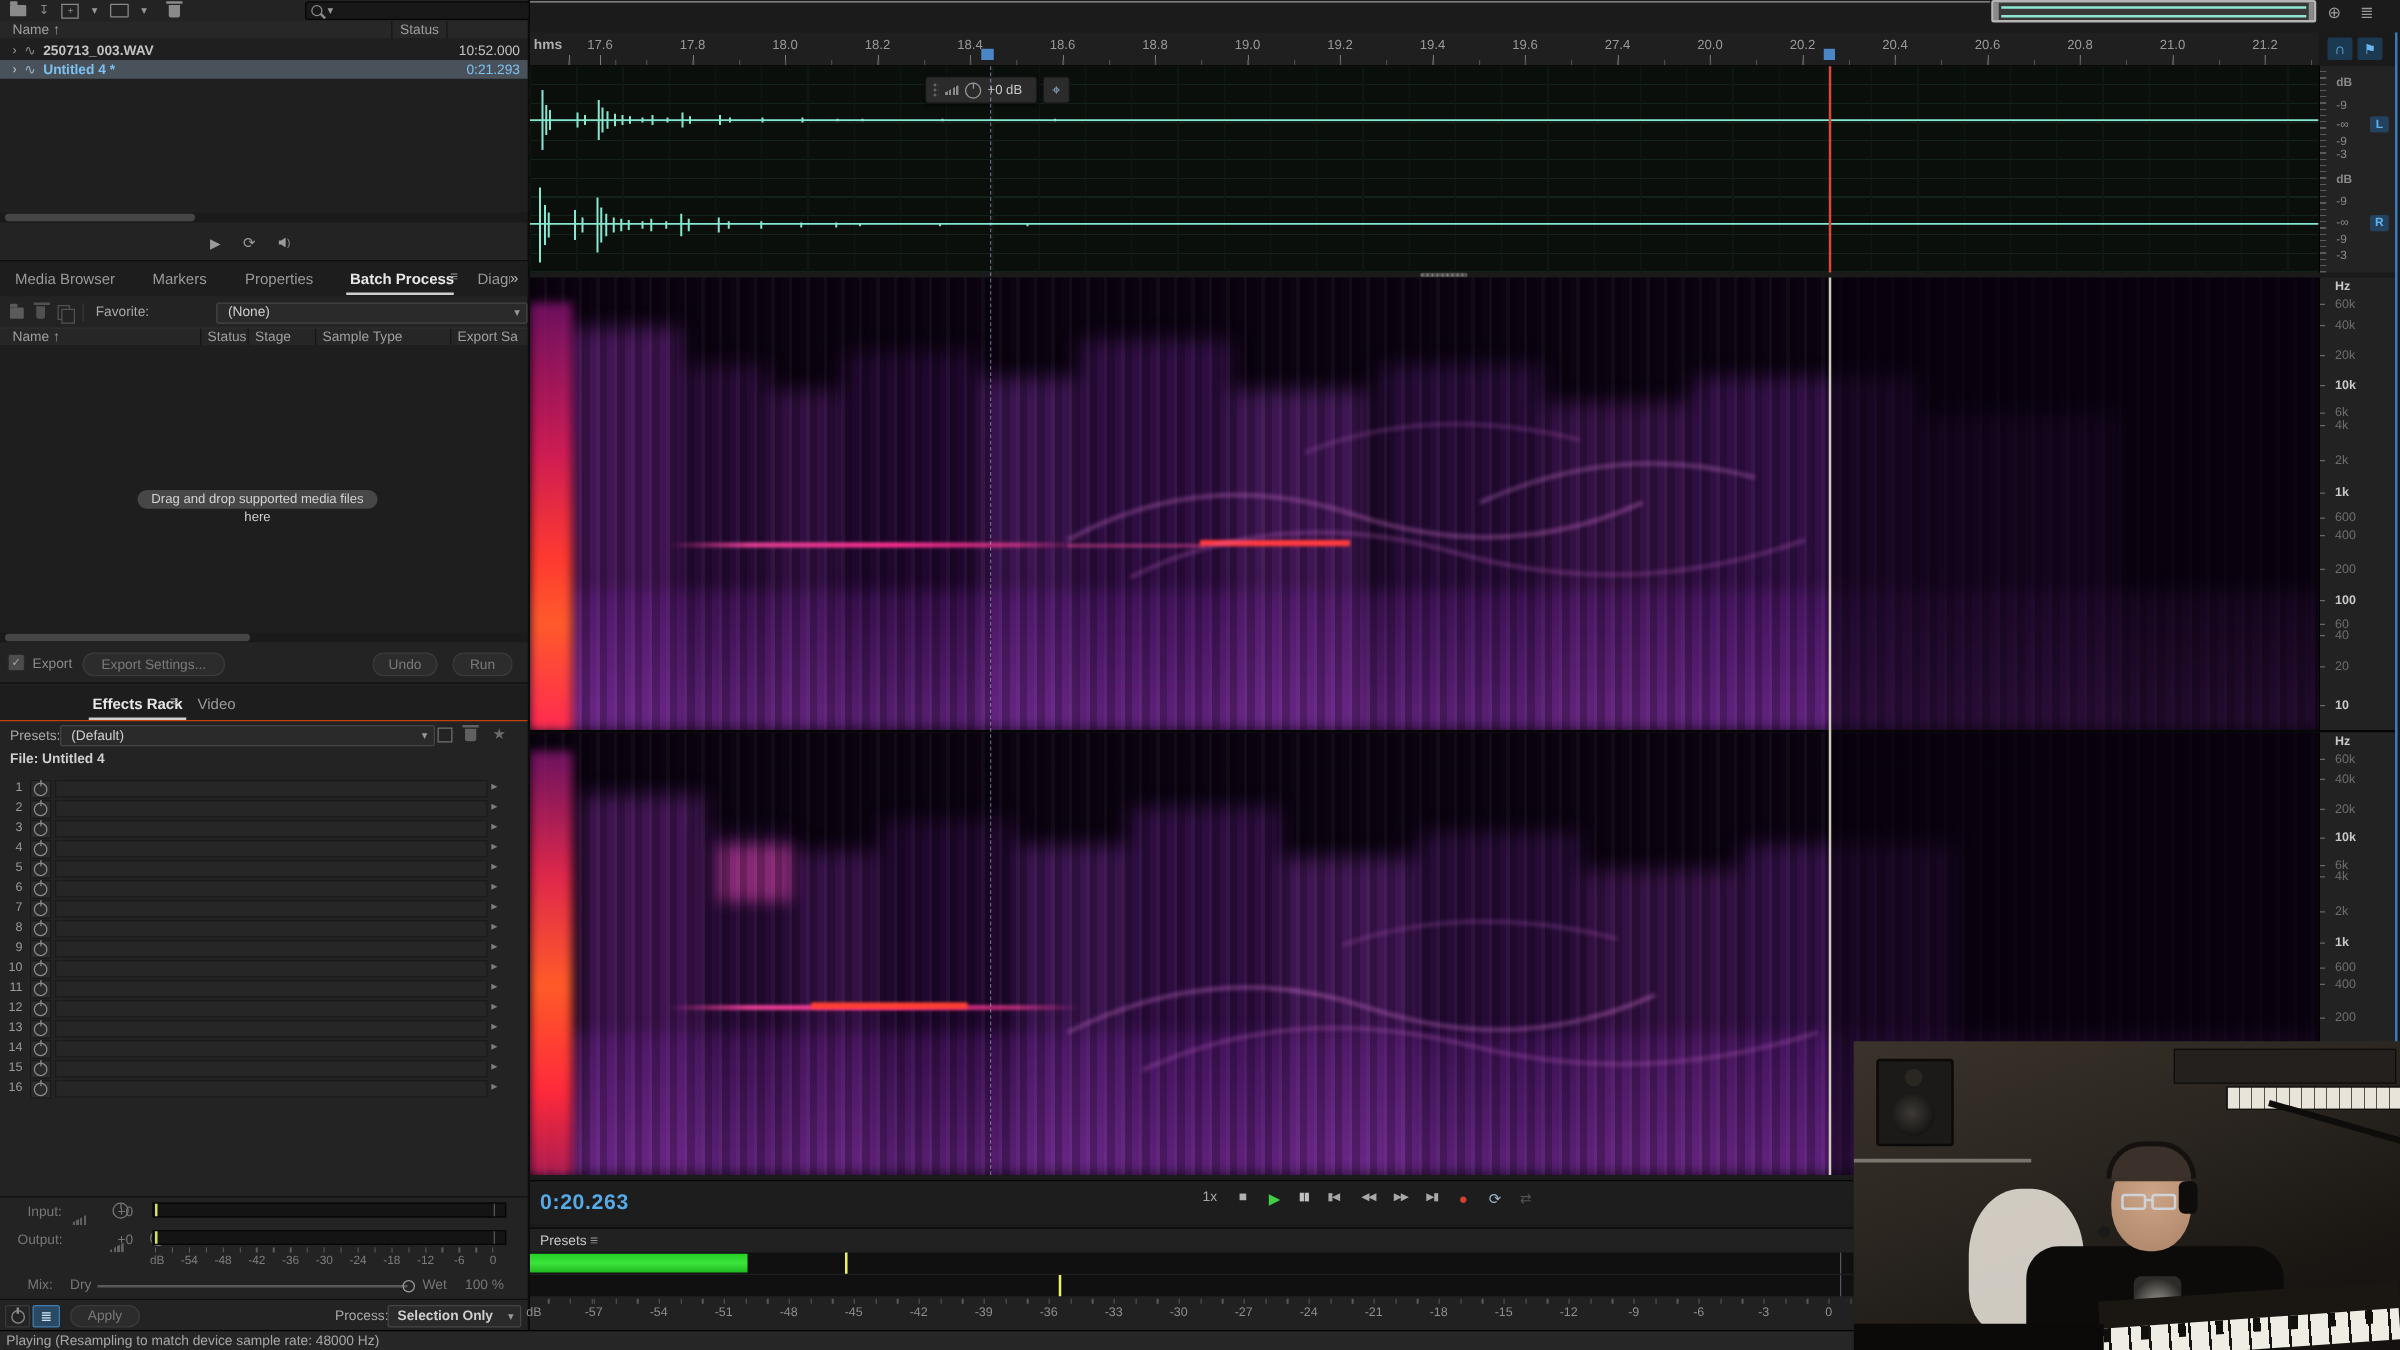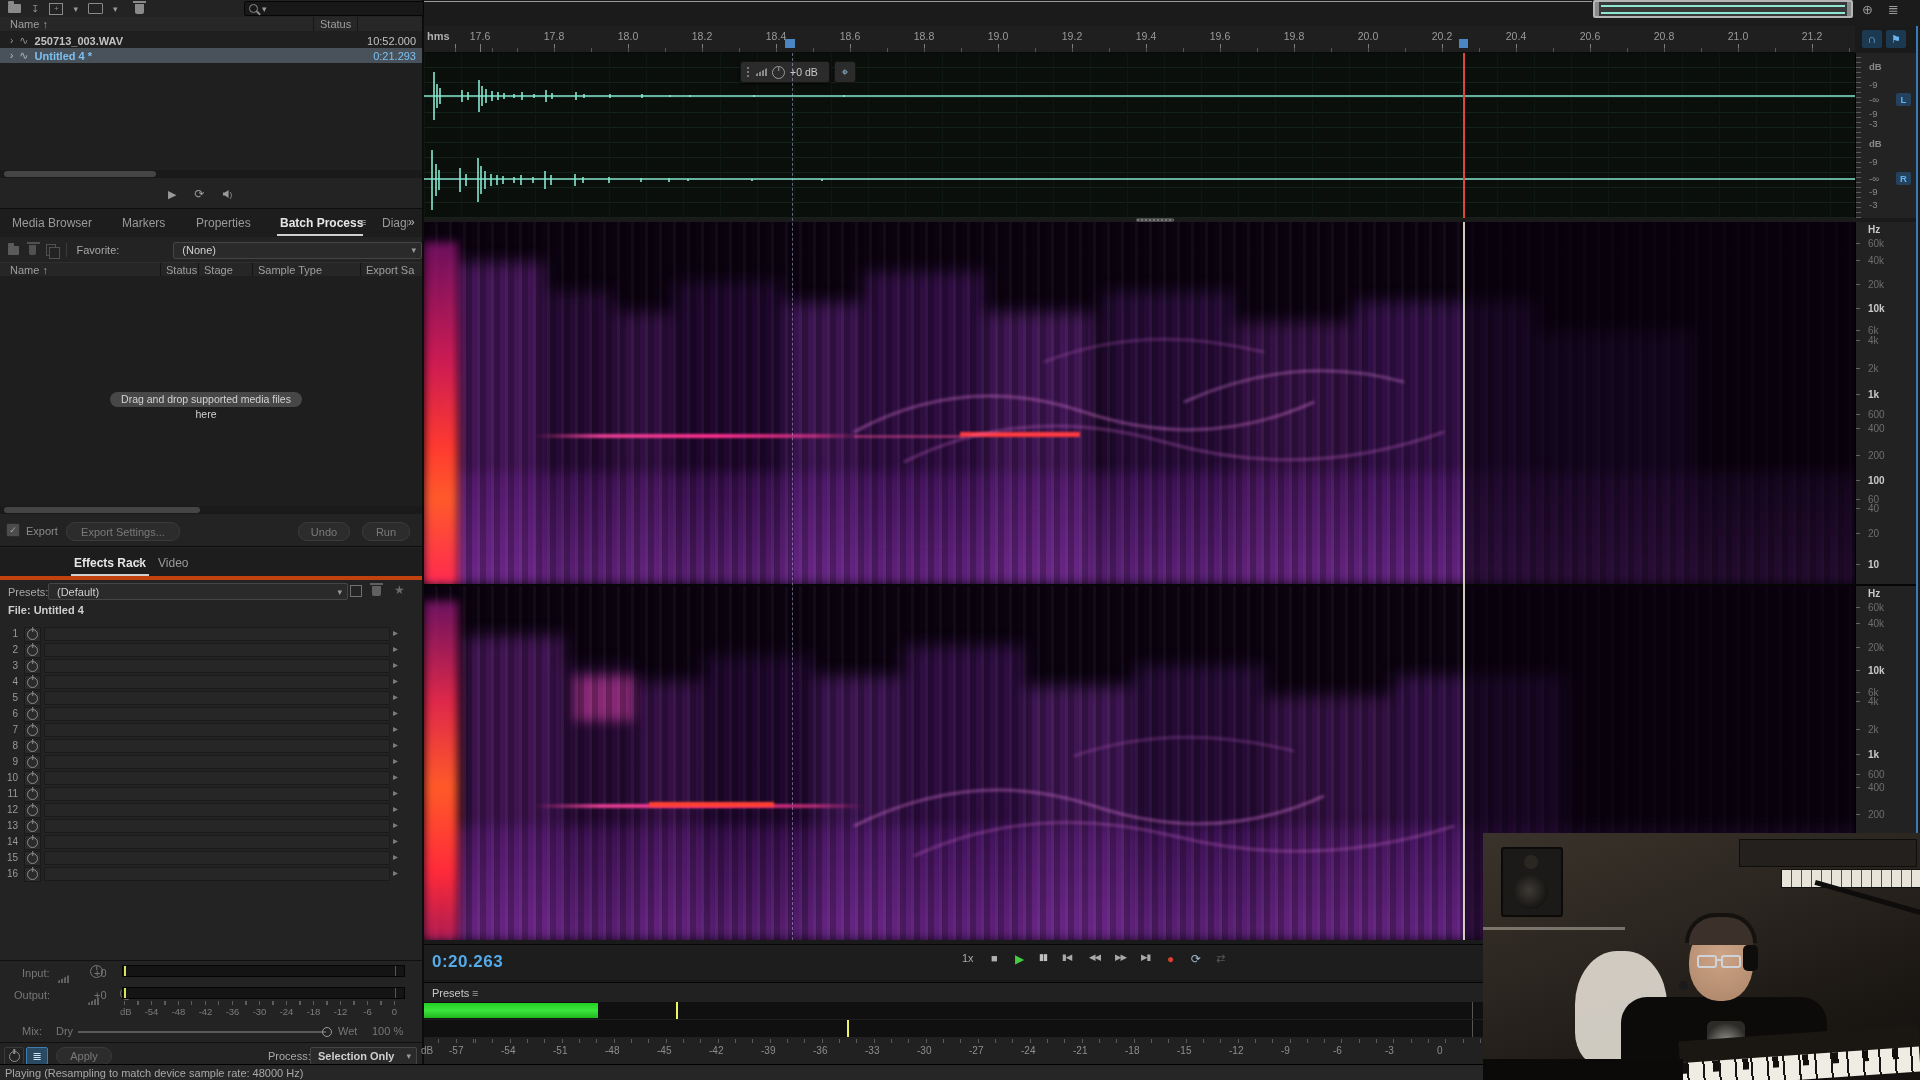--- a/index.html
+++ b/index.html
@@ -36,21 +36,21 @@
   .spk{display:inline-block;position:relative;width:6px;height:8px;background:#9a9a9a;clip-path:polygon(0 30%,40% 30%,100% 0,100% 100%,40% 70%,0 70%);}
   .grid-dots{background:radial-gradient(#777 35%,transparent 36%);background-size:4px 4px;}
   .band{position:absolute;filter:blur(8px);}
   .fl{display:flex;align-items:center;}
   .slotrow{position:absolute;left:0;width:422px;height:15px;}
   .slotnum{position:absolute;left:2px;top:2px;width:16px;text-align:right;color:#9a9a9a;font-size:10px;}
   .slotpwr{position:absolute;left:24px;top:1px;width:15px;height:13px;background:#2a2a2a;border:1px solid #191919;display:flex;align-items:center;justify-content:center;}
   .slotfield{position:absolute;left:44px;top:1px;width:344px;height:12px;background:#262626;border:1px solid #1a1a1a;}
   .slotarrow{position:absolute;left:393px;top:1px;color:#7d7d7d;font-size:10px;}
   .tickcell{width:74px;text-align:center;color:#9a9a9a;font-size:10.5px;flex:0 0 74px;}
-  .lvlcell{width:52px;color:#8e8e8e;font-size:10px;flex:0 0 52px;}
+  .lvlcell{width:52px;text-align:center;color:#8e8e8e;font-size:10px;flex:0 0 52px;}
   .iocell{width:27px;text-align:center;color:#7d7d7d;font-size:9.5px;flex:0 0 27px;}
   .freq{position:absolute;left:12px;font-size:10px;color:#6e6e6e;}
   .freq.bright{color:#c9c9c9;}
   .ftick{position:absolute;left:0;width:4px;height:1px;background:#666;}
   .amp{position:absolute;left:13px;font-size:9.5px;color:#8a8a8a;}
   .chbadge{position:absolute;left:40px;width:15px;height:13px;background:#24425e;border-radius:2px;
            color:#5fb2f0;font-size:9.5px;font-weight:bold;text-align:center;line-height:13px;}
   .tbtn{position:absolute;top:7px;font-size:11px;color:#a8a8a8;}
 </style>
 </head>
@@ -163,21 +163,21 @@
     </div>
 
     <div class="abs" style="left:0;top:548px;width:422px;height:28px;background:#1d1d1d;">
       <span class="abs tab" style="left:12px;top:8px;margin-top:24px;">History</span>
       <span class="abs tab active" style="left:74px;top:8px;font-weight:bold;">Effects Rack</span>
       <span class="abs" style="left:136px;top:8px;color:#9a9a9a;">≡</span>
       <span class="abs tab" style="left:158px;top:8px;">Video</span>
       <div class="tabline" style="left:71px;top:26px;width:78px;"></div>
     </div>
 
-    <div class="abs" style="left:0;top:576px;width:422px;height:488px;background:#232323;border-top:4px solid #c2410c;">
+    <div class="abs" style="left:0;top:576px;width:422px;height:488px;background:#232323;border-top:1px solid #c2410c;">
       
       <span class="abs" style="left:8px;top:6px;color:#a8a8a8;">Presets:</span>
       <span class="abs ddown" style="left:48px;top:3px;width:290px;height:15px;padding-left:8px;justify-content:space-between;">
         <span>(Default)</span>
         <span class="caret" style="margin-right:5px;">▾</span>
       </span>
       <span class="abs" style="left:350px;top:5px;width:10px;height:10px;border:1.4px solid #707070;"></span>
       <span class="abs trash" style="left:372px;top:6px;opacity:.6;"></span>
       <span class="abs" style="left:394px;top:3px;color:#6a6a6a;font-size:12px;">★</span>
 
@@ -397,21 +397,21 @@
           <span class="tickcell">17.8</span>
           <span class="tickcell">18.0</span>
           <span class="tickcell">18.2</span>
           <span class="tickcell">18.4</span>
           <span class="tickcell">18.6</span>
           <span class="tickcell">18.8</span>
           <span class="tickcell">19.0</span>
           <span class="tickcell">19.2</span>
           <span class="tickcell">19.4</span>
           <span class="tickcell">19.6</span>
-          <span class="tickcell">19.8</span>
+          <span class="tickcell">27.4</span>
           <span class="tickcell">20.0</span>
           <span class="tickcell">20.2</span>
           <span class="tickcell">20.4</span>
           <span class="tickcell">20.6</span>
           <span class="tickcell">20.8</span>
           <span class="tickcell">21.0</span>
           <span class="tickcell">21.2</span>
       </div>
       <div class="abs" style="left:0;top:18px;width:1431px;height:8px;background:repeating-linear-gradient(90deg,#7d7d7d 0 1px,transparent 1px 74px);background-position-x:56px;"></div>
       <div class="abs" style="left:0;top:22px;width:1431px;height:4px;background:repeating-linear-gradient(90deg,#555 0 1px,transparent 1px 37px);background-position-x:93px;"></div>

